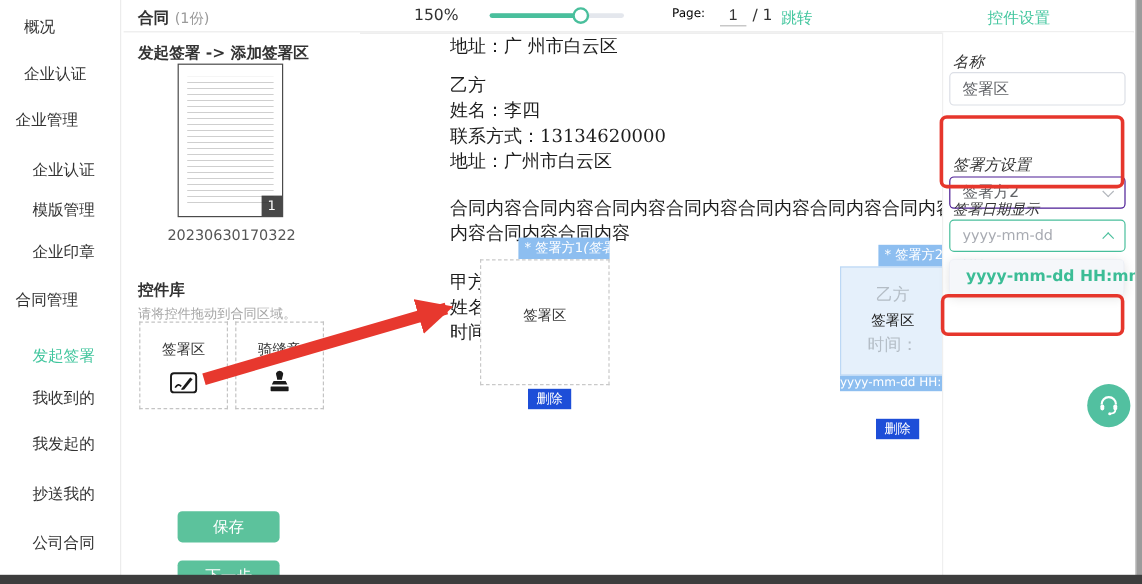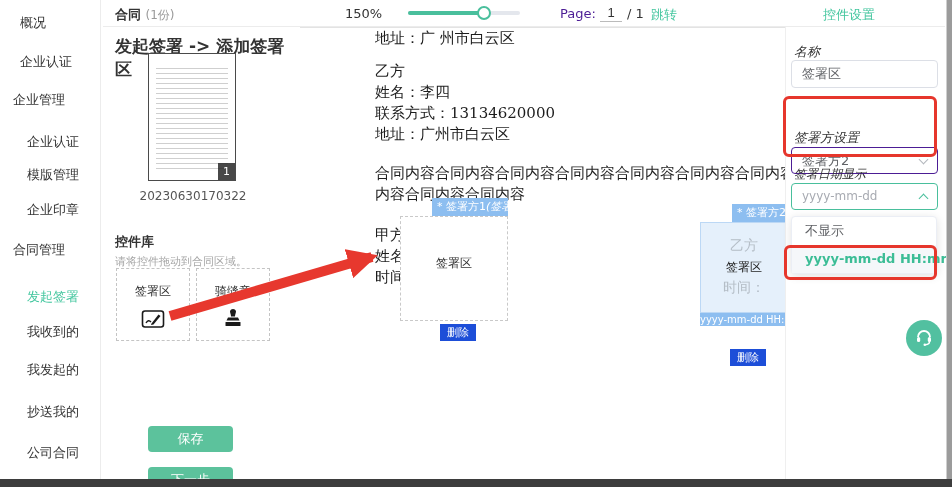--- a/index.html
+++ b/index.html
@@ -19,31 +19,31 @@
   
   .topbar { position:absolute; left:103px; top:0; width:842px; height:27px; background:#fff;
     border-bottom:1px solid #ececec; z-index:20; }
   .tb-title { position:absolute; left:12px; top:6px; font-size:13px; font-weight:bold; color:#333; }
   .tb-count { font-weight:normal; color:#9a9a9a; font-size:12px; }
   .tb-zoom-val { position:absolute; left:242px; top:6px; font-size:13px; color:#333; }
   .slider { position:absolute; left:305px; top:11px; width:112px; height:4px; background:#e4e7ed; border-radius:2px; cursor:pointer; }
   .slider-fill { position:absolute; left:0; top:0; height:4px; width:76px; background:#49bf9c; border-radius:2px; }
   .slider-thumb { position:absolute; left:69px; top:-5px; width:14px; height:14px; background:#fff;
     border:2px solid #49bf9c; border-radius:50%; cursor:grab; }
-  .tb-page-label { position:absolute; left:457px; top:6px; font-size:13px; color:#4c1d95; }
+  .tb-page-label { position:absolute; left:457px; top:6px; font-size:10px; color:#000000; }
   .tb-page-input { position:absolute; left:497px; top:4px; width:22px; height:18px; border:none;
     border-bottom:1px solid #bbb; text-align:center; font-size:13px; color:#333; outline:none; background:transparent; }
   .tb-page-total { position:absolute; left:524px; top:6px; font-size:13px; color:#333; }
   .tb-jump { position:absolute; left:548px; top:6px; font-size:13px; color:#42c69e; cursor:pointer; }
   .tb-settings { position:absolute; left:720px; top:6px; font-size:13px; color:#42c69e; cursor:pointer;
     padding-bottom:5px; border-bottom:2px solid #42c69e; }
 
   
   .left-panel { position:absolute; left:103px; top:27px; width:197px; height:452px; background:#fff; z-index:10; }
-  .breadcrumb { position:absolute; left:12px; top:8px; font-size:17px; font-weight:bold; color:#333; }
+  .breadcrumb { position:absolute; left:12px; top:8px; font-size:13px; font-weight:bold; color:#333; }
   .thumb { position:absolute; left:45px; top:26px; width:88px; height:128px; background:#fff;
     border:1px solid #4a4a4a; cursor:pointer; }
   .thumb-lines { position:absolute; left:7px; right:7px; top:10px; bottom:10px;
     background:repeating-linear-gradient(#fff 0 4px, #cfcfcf 4px 5px); }
   .thumb-badge { position:absolute; right:0; bottom:0; width:17px; height:17px; background:rgba(40,40,40,.85);
     color:#fff; font-size:11px; text-align:center; line-height:17px; }
   .thumb-caption { position:absolute; left:0; top:162px; width:180px; text-align:center; font-size:12px; color:#555; }
   .lib-title { position:absolute; left:12px; top:206px; font-size:13px; font-weight:bold; color:#333; }
   .lib-hint { position:absolute; left:12px; top:227px; font-size:11px; color:#a6a6a6; }
   .ctrl-box { position:absolute; top:241px; width:74px; height:73px; border:1px dashed #c4c4c4;
@@ -229,21 +229,20 @@
       <span class="chev2 chev-down"></span>
     </div>
 
     <div class="insp-label" style="top:139px; font-size:12px;">签署日期显示</div>
     <div class="insp-select select-open" style="top:156px">
       <span>yyyy-mm-dd HH:mm:s</span>
       <span class="chev2 chev-up"></span>
     </div>
 
     <div class="dropdown">
-      <div class="dd-item">不显示</div>
       <div class="dd-item sel">yyyy-mm-dd HH:mm:ss</div>
     </div>
 
     <button class="help-fab">
       <svg width="20" height="20" viewBox="0 0 20 20" style="display:block;margin:0 auto;">
         <path d="M4 9 a6 6 0 0 1 12 0" fill="none" stroke="#fff" stroke-width="1.8"></path>
         <rect x="3" y="9" width="3.2" height="5" rx="1.5" fill="#fff"></rect>
         <rect x="13.8" y="9" width="3.2" height="5" rx="1.5" fill="#fff"></rect>
         <path d="M15.5 13.5 q0 3 -4 3.2" fill="none" stroke="#fff" stroke-width="1.5"></path>
         <circle cx="10.8" cy="16.8" r="1.3" fill="#fff"></circle>

